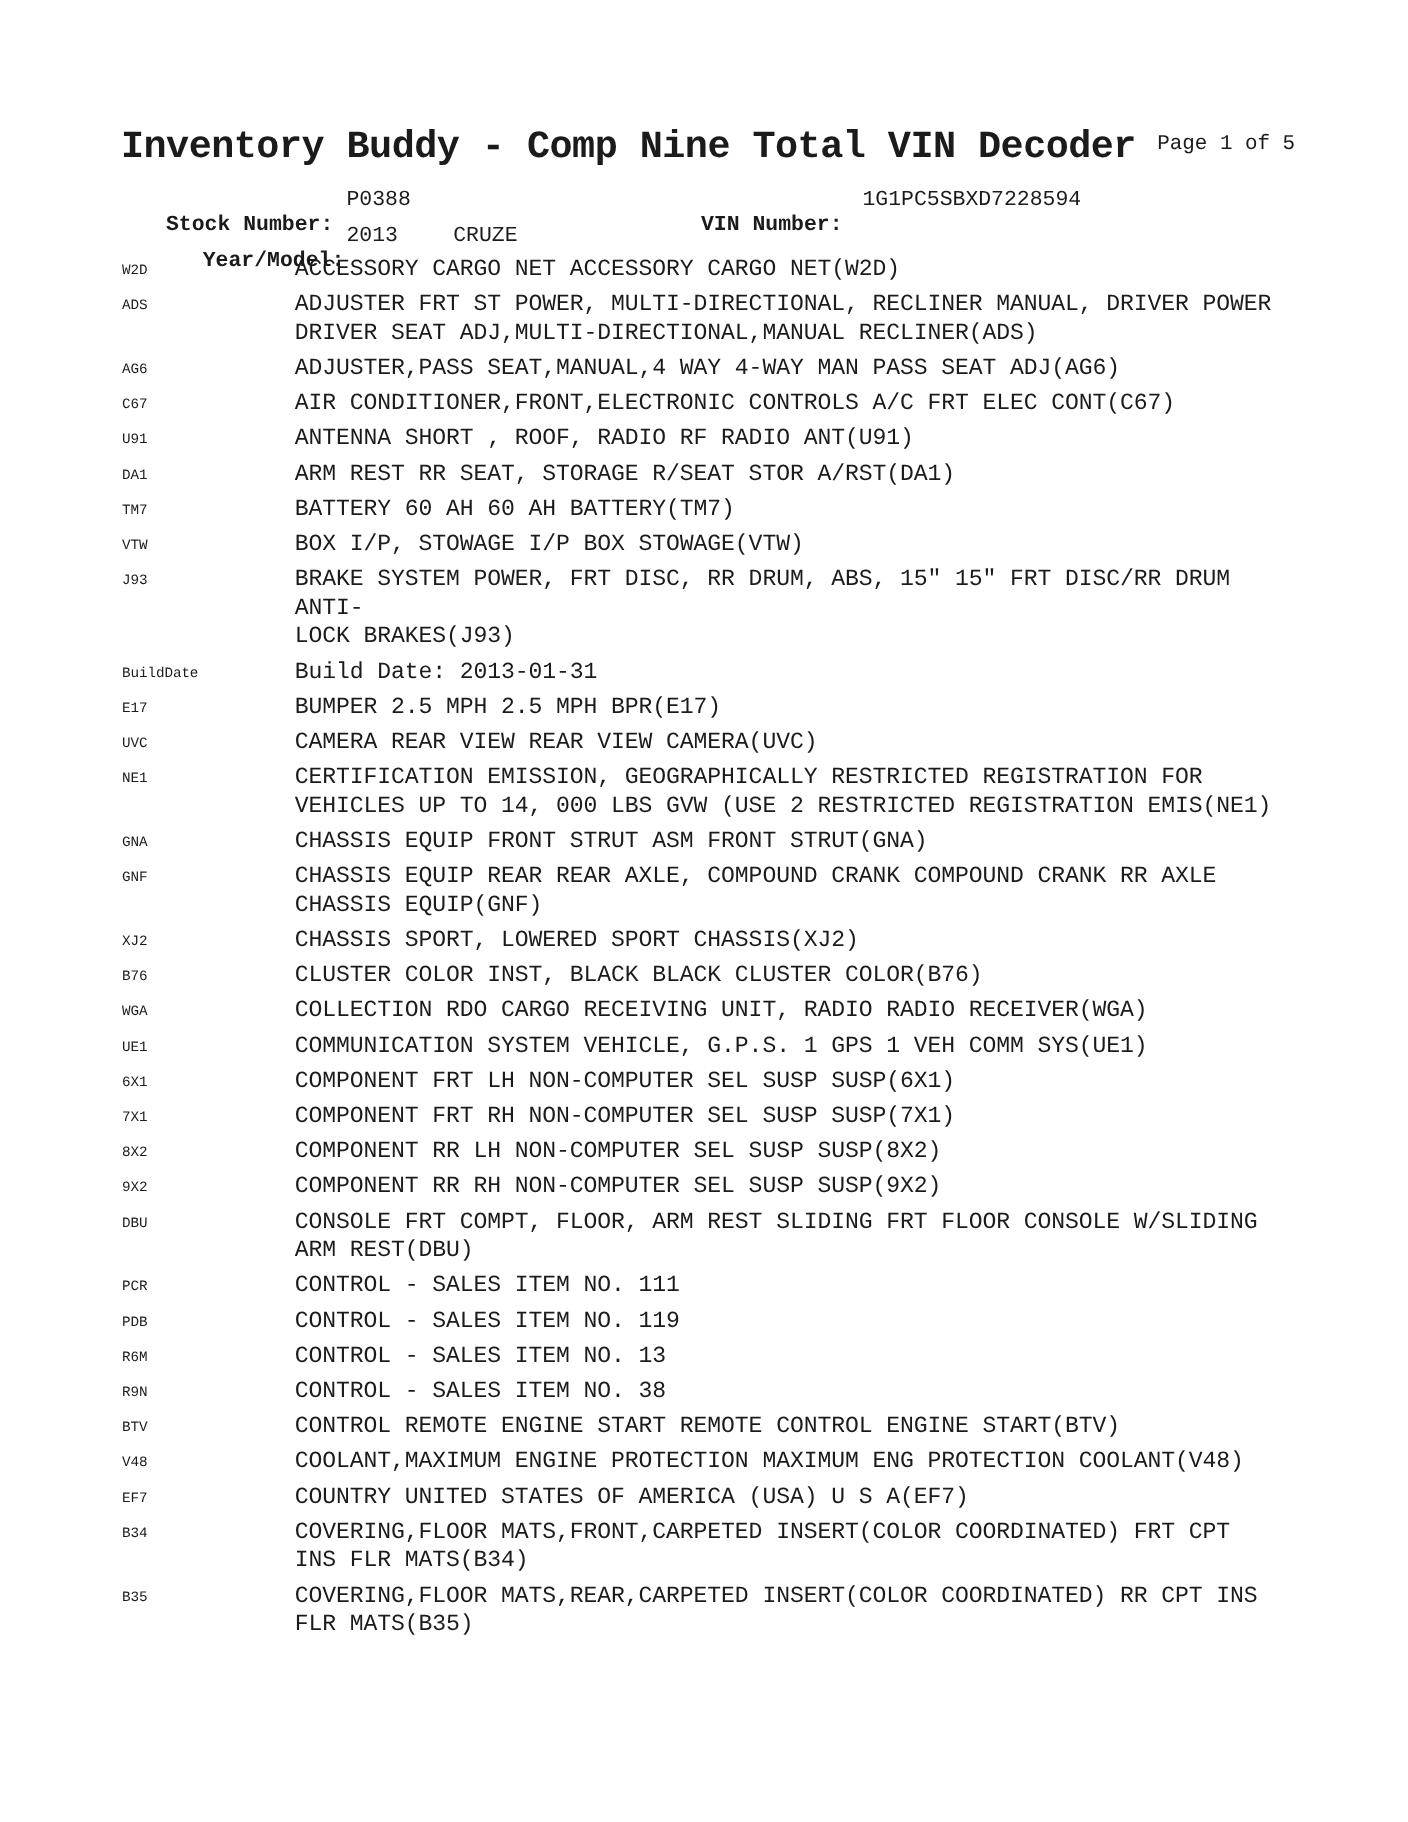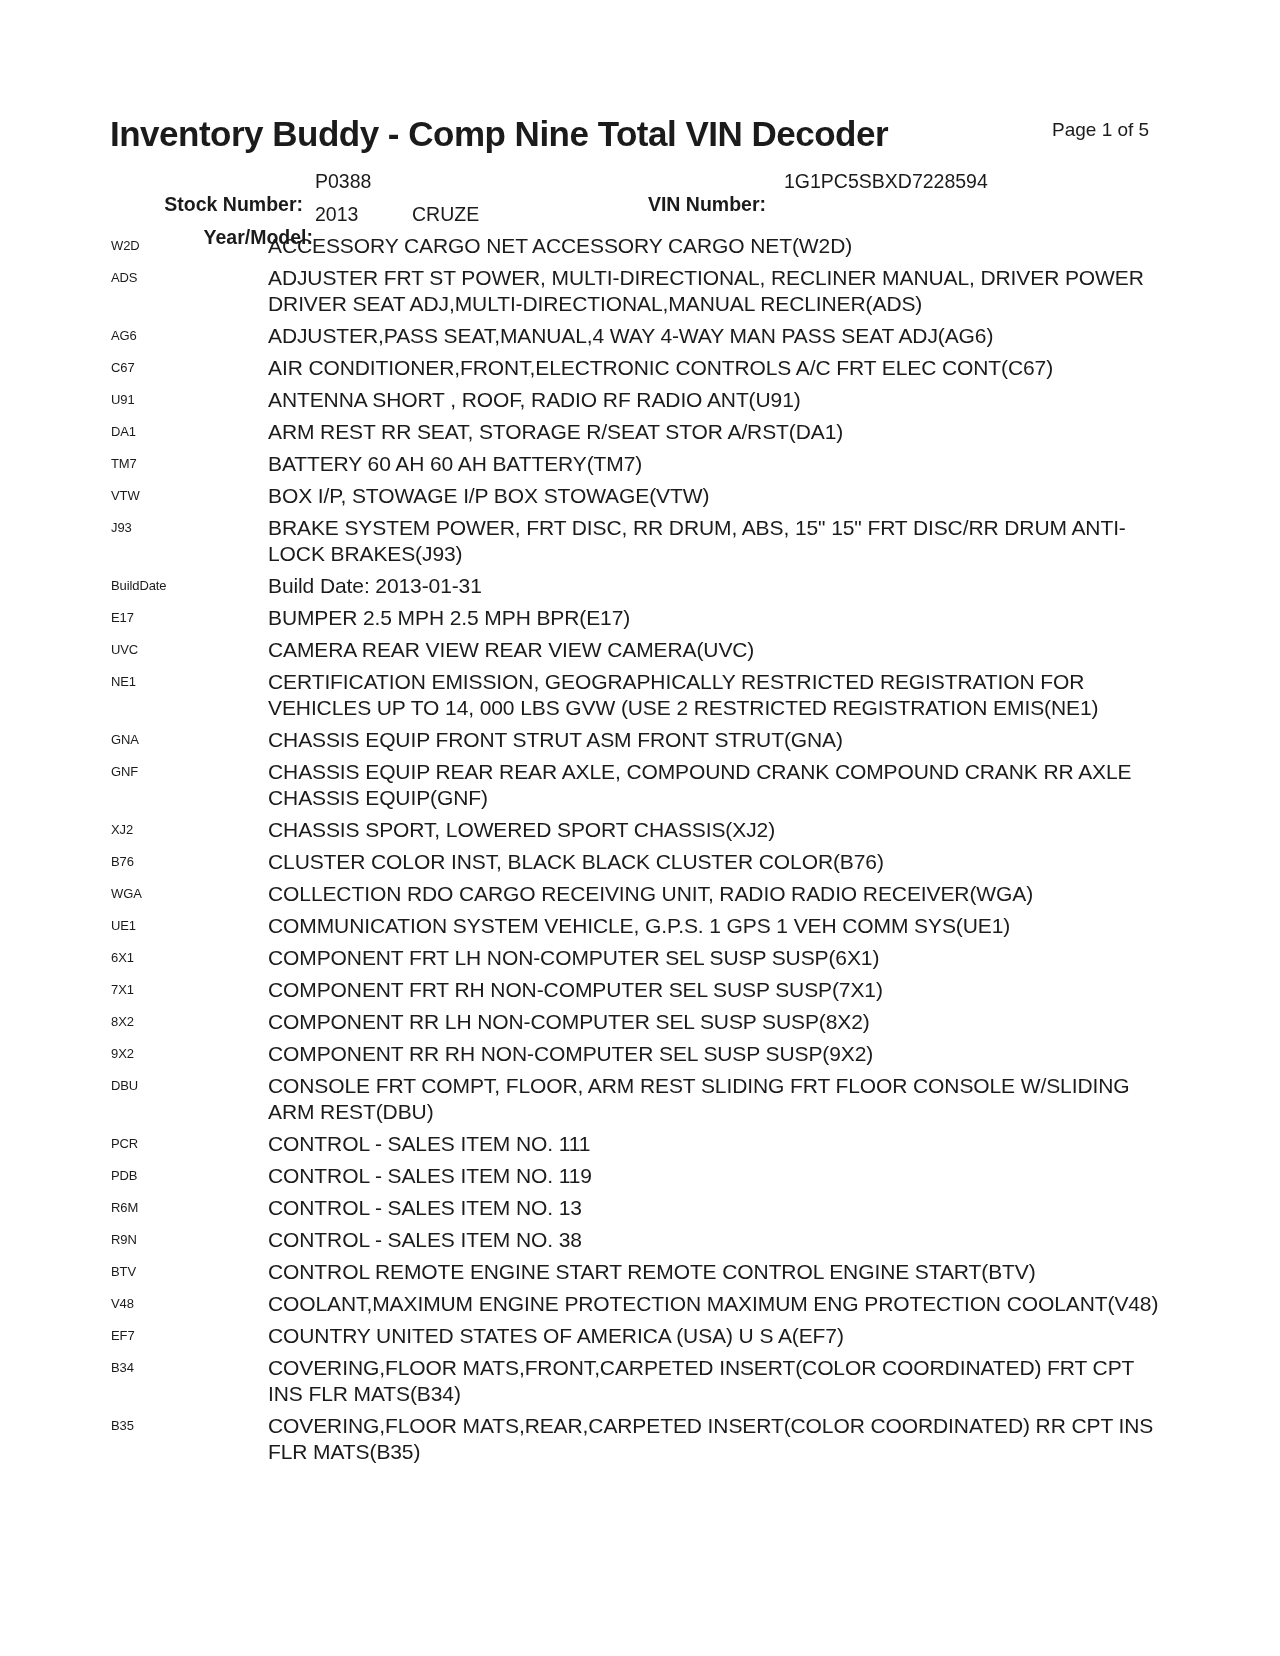--- a/index.html
+++ b/index.html
@@ -4,21 +4,21 @@
 <style>
   html, body { margin:0; padding:0; }
   body {
     width:1280px; height:1656px;
     background:#ffffff;
     font-family:"Liberation Sans", sans-serif;
     color:#1b1b1b;
     position:relative;
     overflow:hidden;
   }
-  .sheet { position:absolute; left:0; top:0; width:1280px; height:1460px; }
+  .sheet { position:absolute; left:0; top:0; width:1280px; height:1460px;font-family:Liberation Mono, monospace; }
 
   .title {
     position:absolute; left:110px; top:114px;
     font-size:35px; font-weight:bold; letter-spacing:-0.5px;
     white-space:nowrap;
   }
   .page-num {
     position:absolute; left:1052px; top:119px;
     font-size:19px; white-space:nowrap;
   }

